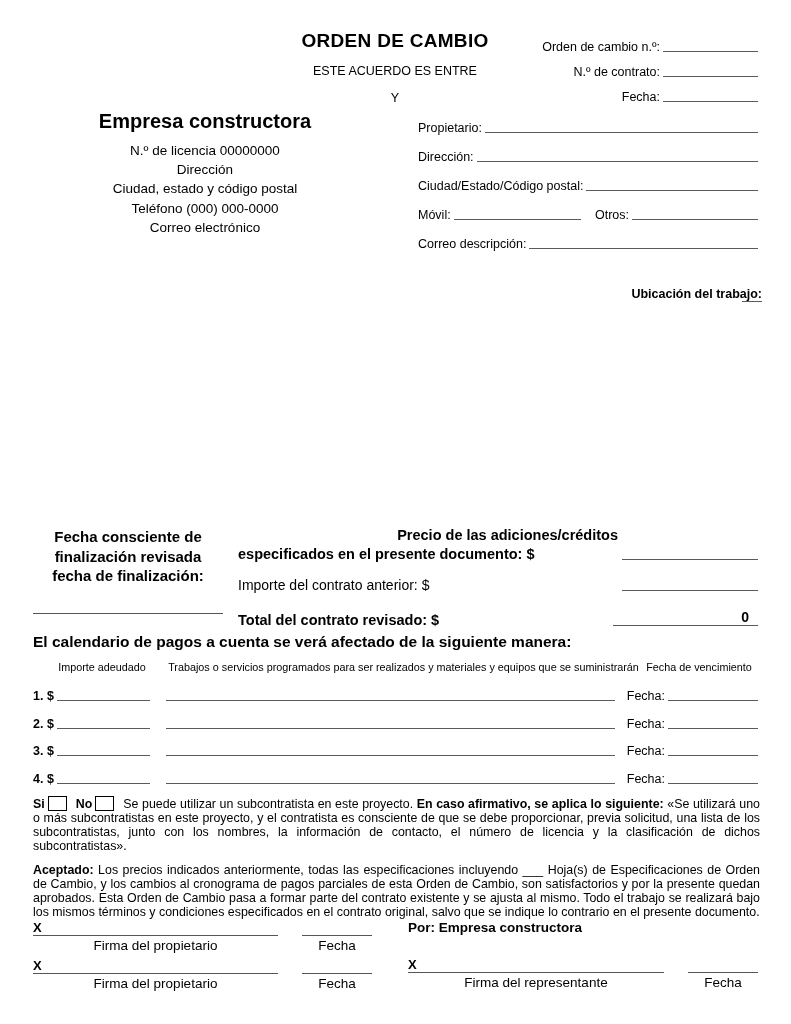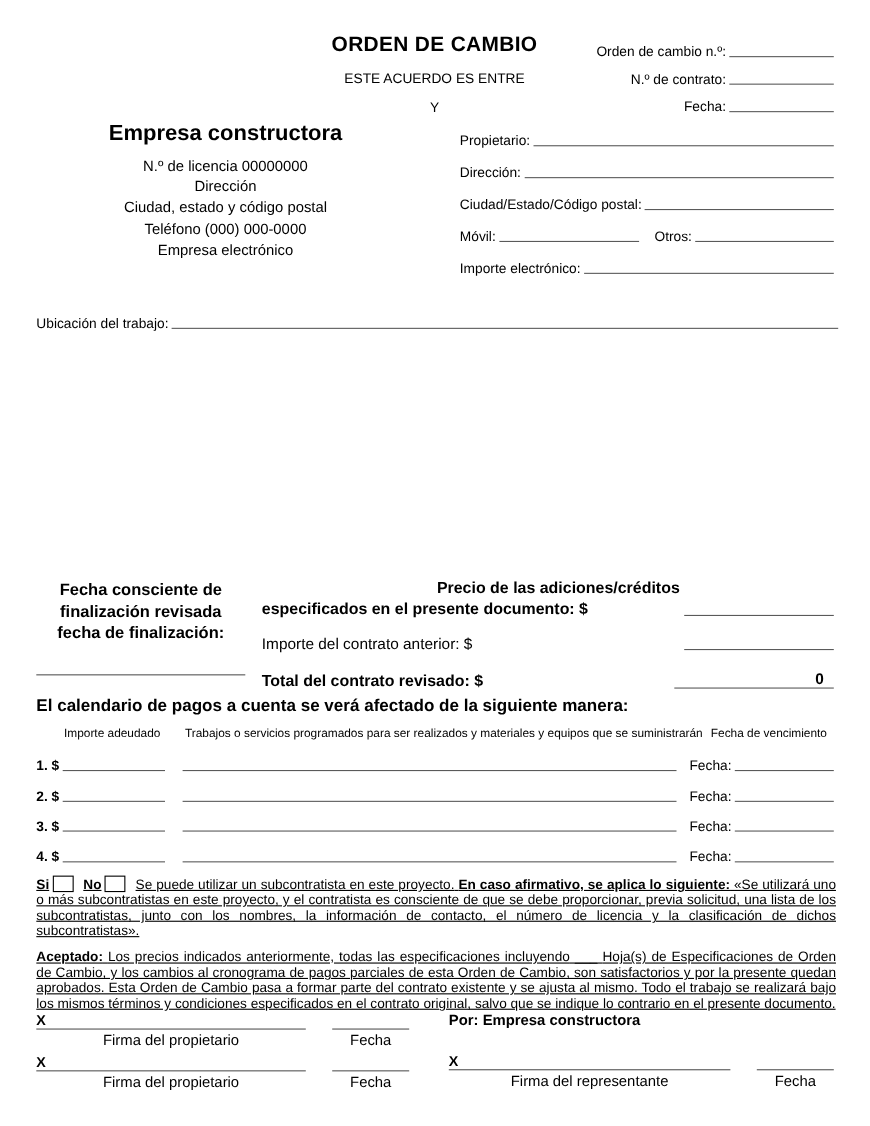--- a/index.html
+++ b/index.html
@@ -28,21 +28,21 @@
   .c-line { font-size:13.5px; line-height:19.2px; }
 
   
   .owner { position:absolute; left:418px; top:106px; right:33px; }
   .o-row { display:flex; align-items:flex-end; height:29px; font-size:12.5px; }
   .o-row .lbl { white-space:nowrap; }
   .o-sub { display:flex; flex:1; align-items:flex-end; }
   .o-sub + .o-sub { margin-left:14px; }
 
   
-  .job-location { position:absolute; left:33px; right:29px; top:287px; display:flex; align-items:flex-end; font-size:12.5px; font-weight:normal; }
+  .job-location { position:absolute; left:33px; right:29px; top:287px; display:flex; align-items:flex-end; font-size:12.5px; font-weight:bold;flex-direction:column; }
   .job-desc { position:absolute; left:33px; right:29px; top:307px; font-size:12.5px; font-weight:bold; }
 
   
   .completion { position:absolute; left:33px; top:527px; width:190px; text-align:center; font-size:15px; font-weight:bold; line-height:19.5px; }
   .completion-rule { margin-top:27px; border-bottom:1.5px solid #555; width:190px; height:0; }
   .amounts { position:absolute; right:33px; top:527px; width:520px; }
   .price-l1 { text-align:right; padding-right:140px; font-size:14.5px; font-weight:bold; }
   .amt-row { display:flex; justify-content:space-between; align-items:flex-end; white-space:nowrap; }
   .amt-row .fillfix { width:136px; }
   .row-price { font-size:14.5px; font-weight:bold; margin-top:3px; }
@@ -57,21 +57,21 @@
   .col-w { flex:1; text-align:center; }
   .col-d { width:118px; text-align:center; }
   .sched-rows { position:absolute; left:33px; right:33px; top:688px; }
   .s-row { display:flex; align-items:flex-end; height:15px; margin-bottom:12.5px; font-size:12.5px; white-space:nowrap; }
   .s-num { font-weight:bold; }
   .s-amt { width:93px; flex:none; }
   .s-work { margin-left:16px; margin-right:12px; }
   .s-fdate { width:90px; flex:none; }
 
   
-  .subc, .accept { position:absolute; left:33px; right:31px; font-size:12.4px; line-height:14.1px; text-align:justify;text-decoration:underline; }
+  .subc, .accept { position:absolute; left:33px; right:31px; font-size:12.4px; line-height:14.1px; text-align:justify; }
   .subc { top:796px; }
   .accept { top:851px;margin-top:12px; }
   .cb { display:inline-block; width:17px; height:13px; border:1.6px solid #000; vertical-align:-3px; margin:0 9px 0 3px; }
 
   
   .sigs { position:absolute; left:33px; right:33px; top:920px; display:flex; }
   .sig-left { width:339px; flex:none; }
   .sig-right { flex:1; margin-left:36px; }
   .sig-row { display:flex; margin-bottom:5px; }
   .sig-main { flex:1; }
@@ -108,21 +108,21 @@
       <span class="fillfix"></span>
     </div>
   </div>
 
   <div class="contractor">
     <div class="c-name">Empresa constructora</div>
     <div class="c-line">N.º de licencia 00000000</div>
     <div class="c-line">Dirección</div>
     <div class="c-line">Ciudad, estado y código postal</div>
     <div class="c-line">Teléfono (000) 000-0000</div>
-    <div class="c-line">Empresa electrónico</div>
+    <div class="c-line">Correo electrónico</div>
   </div>
 
   <div class="owner">
     <div class="o-row">
       <span class="lbl">Propietario:</span>
       <span class="fill"></span>
     </div>
     <div class="o-row">
       <span class="lbl">Dirección:</span>
       <span class="fill"></span>
@@ -135,21 +135,21 @@
       <span class="o-sub">
         <span class="lbl">Móvil:</span>
         <span class="fill"></span>
       </span>
       <span class="o-sub">
         <span class="lbl">Otros:</span>
         <span class="fill"></span>
       </span>
     </div>
     <div class="o-row">
-      <span class="lbl">Importe electrónico:</span>
+      <span class="lbl">Correo descripción:</span>
       <span class="fill"></span>
     </div>
   </div>
 
   <div class="job-location">
     <span>Ubicación del trabajo:</span>
     <span class="fill"></span>
   </div>
 
   <div class="completion">

